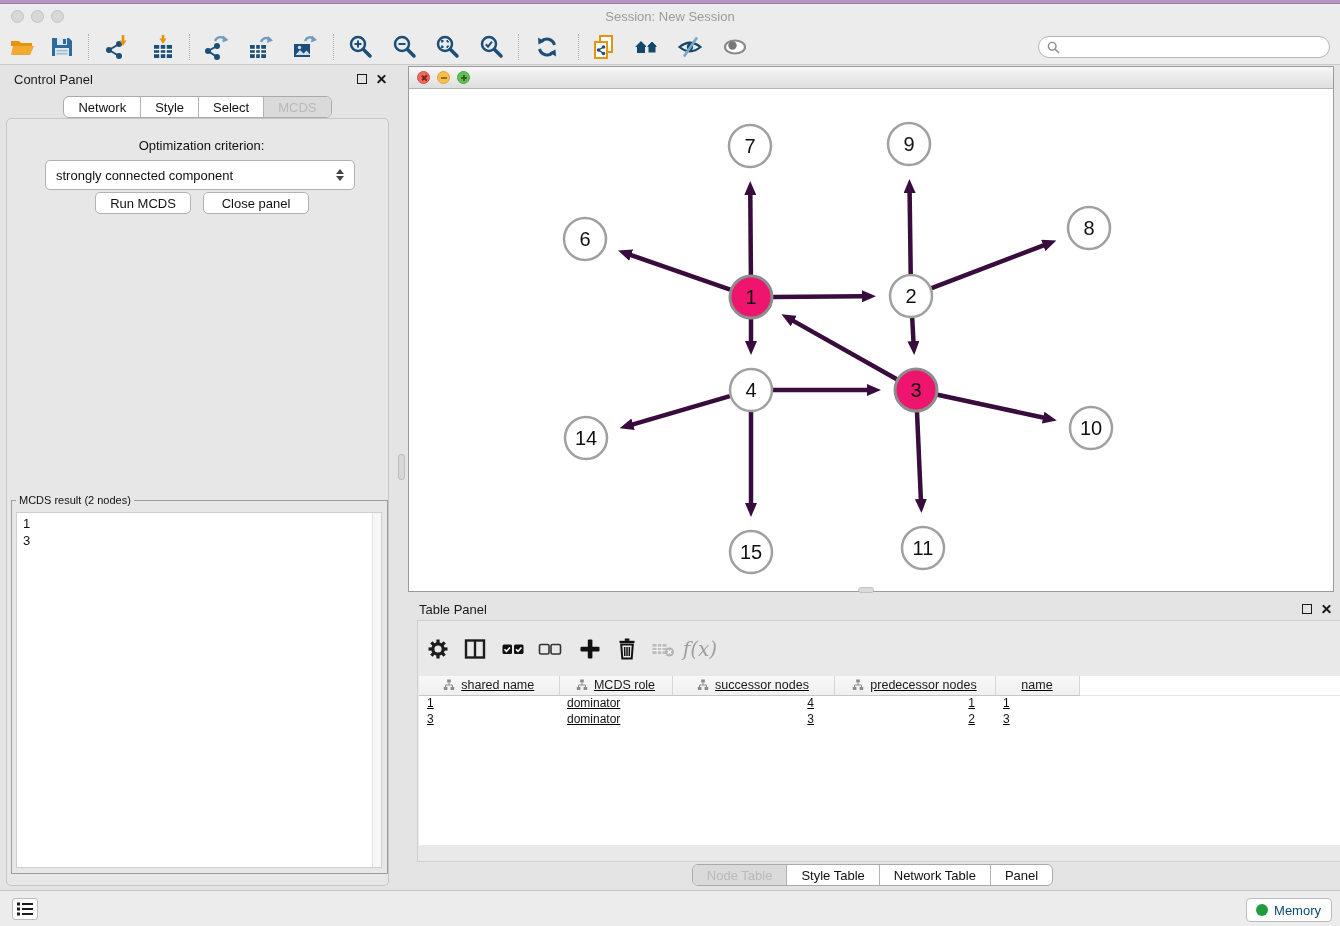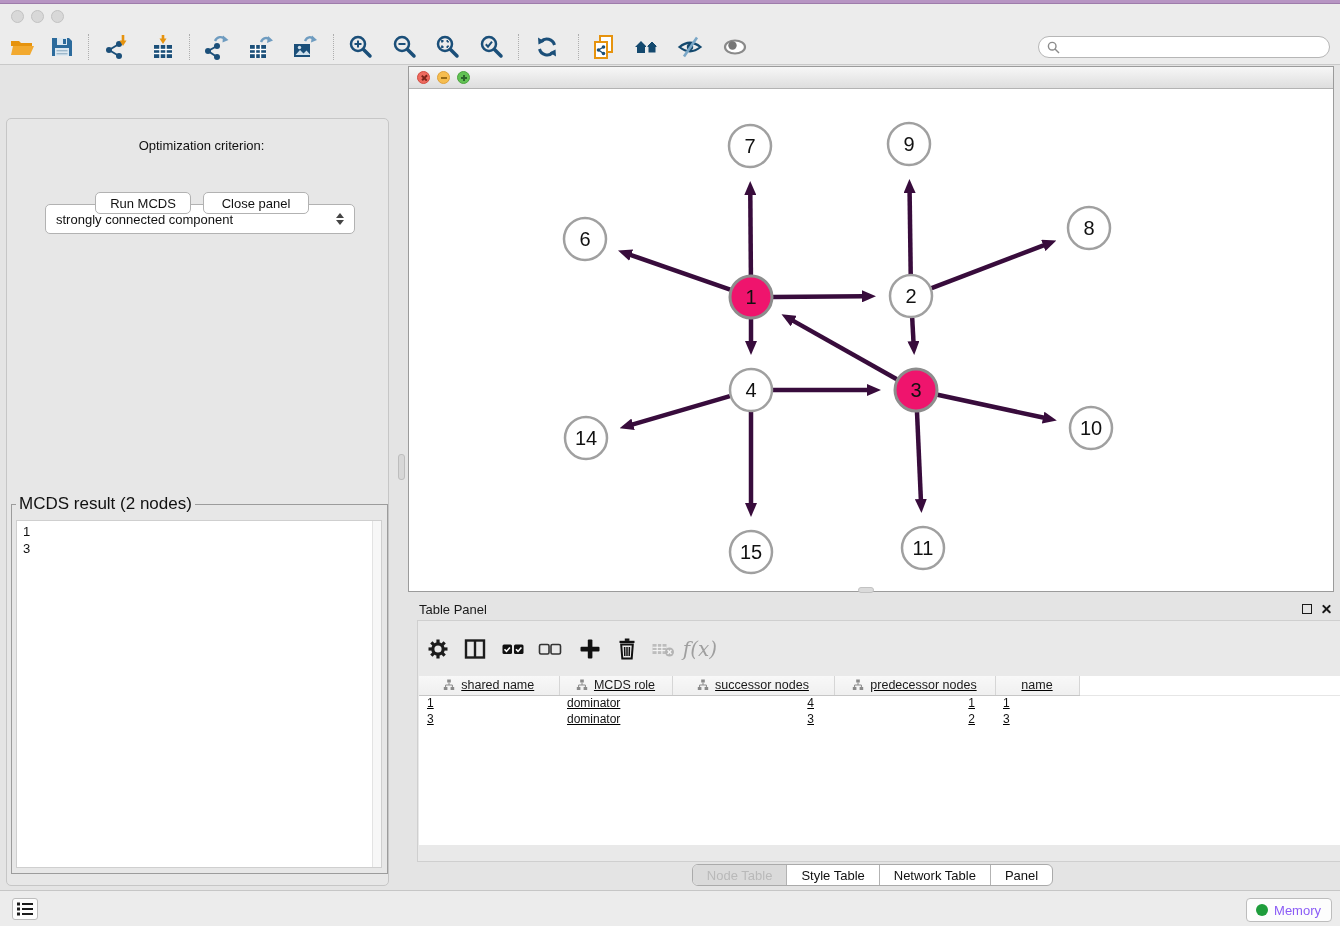--- a/index.html
+++ b/index.html
@@ -32,29 +32,29 @@
   .panel-title { position:absolute; left:14px; top:7px; font-size:13px; color:#1a1a1a;}
   .panel-icons { position:absolute; right:8px; top:8px; display:flex; gap:9px; align-items:center;}
   .float-icon { width:10px; height:10px; border:1.5px solid #1a1a1a; background:transparent; display:inline-block;}
   .x-icon { width:11px; height:11px; position:relative; display:inline-block;}
   .x-icon::before,.x-icon::after { content:""; position:absolute; left:0; top:4.5px; width:11px; height:2.2px; background:#1a1a1a; border-radius:1px;}
   .x-icon::before { transform:rotate(45deg);}
   .x-icon::after { transform:rotate(-45deg);}
   .cp-tabs { position:absolute; left:0; right:0; top:31px; text-align:center;}
   .tab-pane { position:absolute; left:6px; right:6px; top:53px; bottom:4px; background:#e7e7e7; border:1px solid #c6c6c6; border-radius:5px;}
   .opt-label { position:absolute; left:8px; right:0; top:19px; text-align:center; font-size:13px; color:#111;}
-  .dropdown { position:absolute; left:38px; top:41px; width:310px; height:30px; background:#fff; border:1px solid #b2b2b2; border-radius:5px; display:flex; align-items:center; padding:0 10px; font-size:13px; color:#111;margin-top:44px;}
+  .dropdown { position:absolute; left:38px; top:41px; width:310px; height:30px; background:#fff; border:1px solid #b2b2b2; border-radius:5px; display:flex; align-items:center; padding:0 10px; font-size:13px; color:#111;}
   .stepper { margin-left:auto; display:flex; flex-direction:column; gap:2px; align-items:center;}
   .tri-up { width:0; height:0; border-left:4px solid transparent; border-right:4px solid transparent; border-bottom:5px solid #444;}
   .tri-dn { width:0; height:0; border-left:4px solid transparent; border-right:4px solid transparent; border-top:5px solid #444;}
   .btn { position:absolute; top:73px; height:22px; background:#fff; border:1px solid #b2b2b2; border-radius:5px; font-size:13px; color:#111; display:flex; align-items:center; justify-content:center;}
   .btn-run { left:88px; width:96px;}
   .btn-close { left:196px; width:106px;}
   .mcds-fieldset { position:absolute; left:4px; width:377px; top:375px; height:380px; border:1px solid #9c9c9c; padding:0;}
-  .mcds-fieldset legend { font-size:17px; color:#111; margin-left:4px; padding:0 3px;}
+  .mcds-fieldset legend { font-size:11px; color:#111; margin-left:4px; padding:0 3px;}
   .result-area { position:absolute; left:4px; right:5px; top:6px; bottom:5px; background:#fff; border:1px solid #cfcfcf;}
   .result-lines { position:absolute; left:0; top:0; right:10px; bottom:0; padding:2px 6px; font-size:13px; line-height:17px; color:#111; white-space:pre;}
   .result-scroll { position:absolute; right:0; top:0; bottom:0; width:9px; background:#f7f7f7; border-left:1px solid #e3e3e3;}
   
   .network-window { position:absolute; left:408px; top:66px; width:926px; height:526px; background:#fff; border:1px solid #9b9b9b;}
   .net-titlebar { height:22px; background:linear-gradient(#f7f7f7,#dedede); border-bottom:1px solid #b3b3b3; display:flex; align-items:center; position:relative;}
   .mac-btn { width:13px; height:13px; border-radius:50%; position:relative;}
   .mac-lights { display:flex; gap:7px; margin-left:8px;}
   .mac-close { background:#ee6a5f; border:1px solid #d24b40;}
   .mac-min { background:#f6bd4f; border:1px solid #dfa23b;}
@@ -79,35 +79,36 @@
   .tp-table-wrap { position:absolute; left:1px; right:1px; top:55px; bottom:16px; background:#fff; overflow:hidden;}
   table { border-collapse:collapse; width:100%; table-layout:fixed;text-decoration:underline;}
   th { height:19px; font-size:12.5px; font-weight:normal; color:#1a1a1a; background:linear-gradient(#f8f8f8,#efefef); border-right:1px solid #d6d6d6; border-bottom:1px solid #c6c6c6; padding:0;}
   th.filler { background:#fff; border-right:none; border-bottom:1px solid #e6e6e6;}
   .th-wrap { display:flex; align-items:center; justify-content:center; gap:6px;}
   td { height:16px; font-size:12px; color:#111; padding:0 8px; white-space:nowrap; overflow:hidden;}
   .tp-tabs { position:absolute; left:0; right:0; top:269px; text-align:center;}
   
   .statusbar { position:absolute; left:0; bottom:0; right:0; height:36px; background:#ececec; border-top:1px solid #c6c6c6;}
   .list-btn { position:absolute; left:12px; top:7px; width:26px; height:22px; background:#fdfdfd; border:1px solid #bdbdbd; border-radius:3px; display:flex; align-items:center; justify-content:center;}
-  .memory-btn { position:absolute; right:8px; top:7px; height:24px; padding:0 10px 0 9px; background:#fdfdfd; border:1px solid #bdbdbd; border-radius:4px; display:flex; align-items:center; gap:6px; font-size:13px; color:#8b5cf6;}
+  .memory-btn { position:absolute; right:8px; top:7px; height:24px; padding:0 10px 0 9px; background:#fdfdfd; border:1px solid #bdbdbd; border-radius:4px; display:flex; align-items:center; gap:6px; font-size:13px; color:#0c4a6e;}
   .mem-dot { width:12px; height:12px; border-radius:50%;}
 </style>
 </head>
 <body>
 
 <div class="app">
   <div class="accent"></div>
 
   <div class="titlebar">
     <div class="lights">
       <span class="dot"></span>
       <span class="dot"></span>
       <span class="dot"></span>
     </div>
+    <div class="app-title">Session: New Session</div>
   </div>
 
   <div class="toolbar">
     <div class="tbtn" style="left:5px">
       <svg width="26" height="26" viewBox="0 0 26 26">
           <path d="M2 7 h8 l2 2 h11 v3 H2 z" fill="#e6930e"></path>
           <path d="M4 12 h21 l-4 9 H2 z" fill="#f2a92f"></path>
         </svg>
     </div>
     <div class="tbtn" style="left:45px">
@@ -262,20 +263,35 @@
     <div class="searchbox">
       <svg width="13" height="13" viewBox="0 0 13 13">
           <circle cx="5.2" cy="5.2" r="3.8" fill="none" stroke="#8b8b8b" stroke-width="1.4"></circle>
           <line x1="8" y1="8" x2="12" y2="12" stroke="#8b8b8b" stroke-width="1.4"></line>
         </svg>
       <input placeholder="" style="">
     </div>
   </div>
 
   <div class="control-panel">
+    <div class="panel-head">
+      <span class="panel-title">Control Panel</span>
+      <span class="panel-icons">
+        <span class="float-icon"></span>
+        <span class="x-icon"></span>
+      </span>
+    </div>
+    <div class="cp-tabs">
+      <span class="seg-control" id="control-tabs">
+          <span class="seg">Network</span>
+          <span class="seg">Style</span>
+          <span class="seg">Select</span>
+          <span class="seg selected">MCDS</span>
+        </span>
+    </div>
     <div class="tab-pane">
       <div class="opt-label">Optimization criterion:</div>
       <div class="dropdown">
         <span>strongly connected component</span>
         <span class="stepper">
             <span class="tri-up"></span>
             <span class="tri-dn"></span>
           </span>
       </div>
       <div class="btn btn-run">Run MCDS</div>

